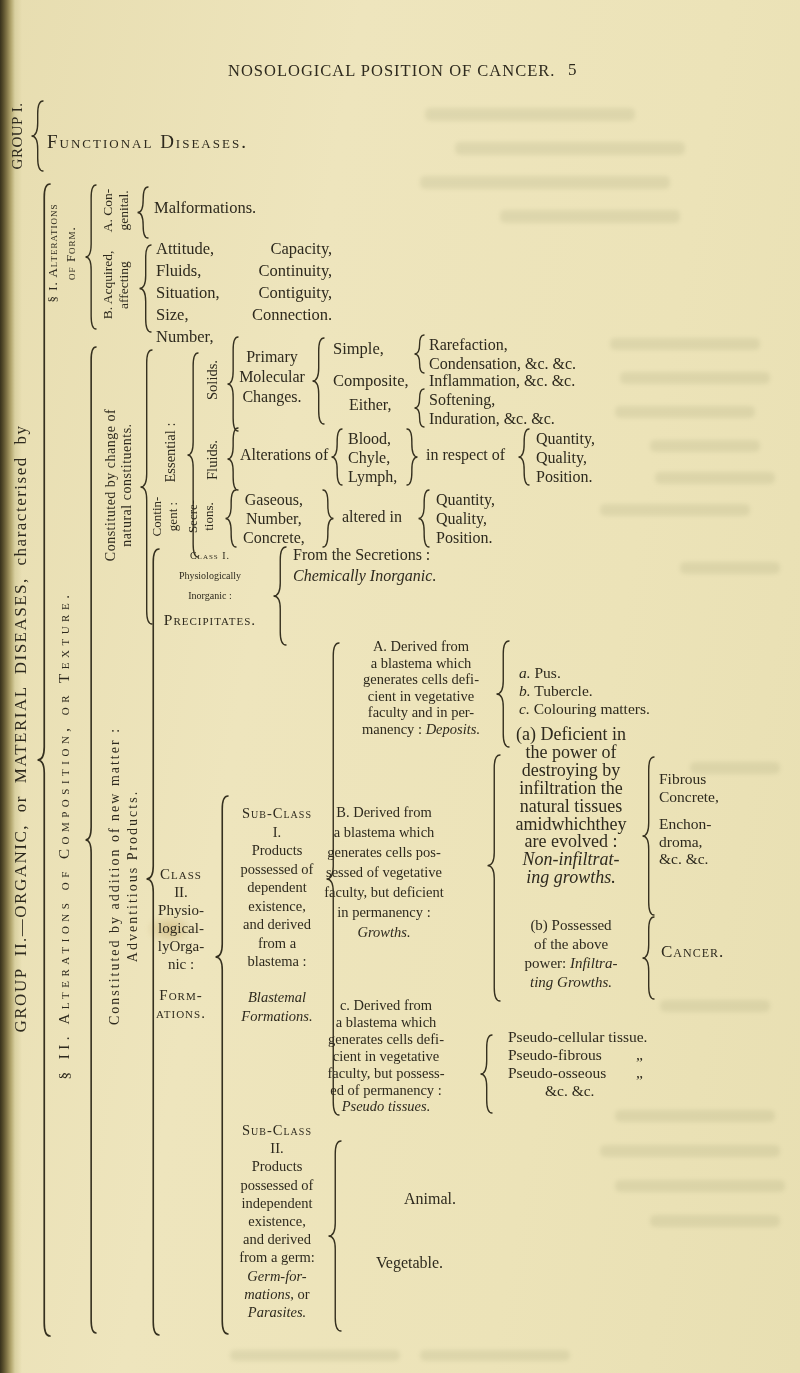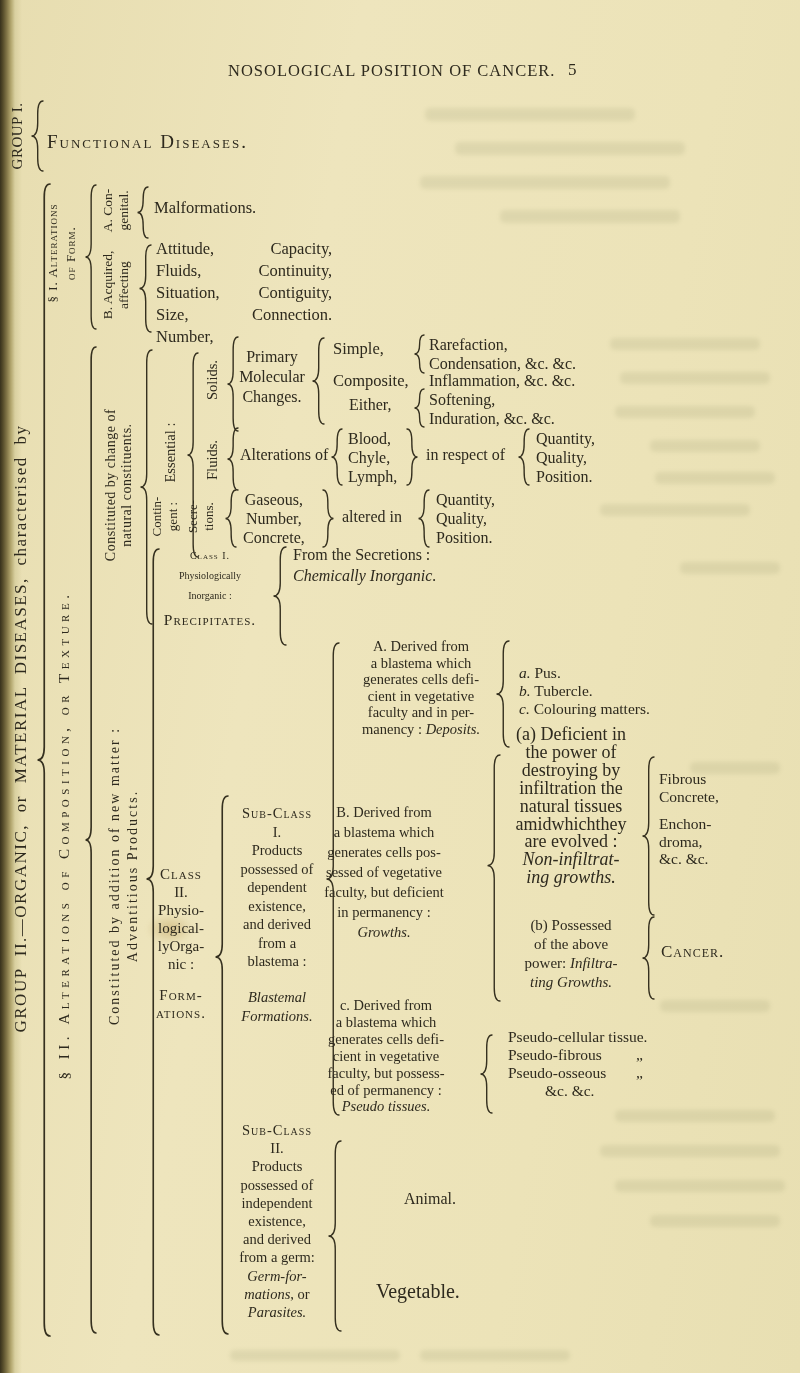--- a/index.html
+++ b/index.html
@@ -425,14 +425,14 @@
     <div class="it">Germ-for-</div>
     <div><span class="it">mations</span><span>, or</span></div>
     <div class="it">Parasites.</div>
   </div>
   <i class="br" style="left: 327px; top: 1140px; width: 15px; height: 192px;">
       <svg width="15" height="192" viewBox="0 0 15 192">
         <path d="M14,1 Q8.25,1 8.25,14 L8.25,83.0 Q8.25,96.0 1.5,96.0 Q8.25,96.0 8.25,109.0 L8.25,178 Q8.25,191 14,191" fill="none" stroke="#35301f" stroke-width="1.4" stroke-linecap="round"></path>
       </svg>
     </i>
   <div class="t" style="left:404px;top:1190px;font-size:16px">Animal.</div>
-  <div class="t" style="left:376px;top:1280px;font-size:20px">Vegetable.</div>
+  <div class="t" style="left:376px;top:1254px;font-size:16px">Vegetable.</div>
 </div>
 
 </body></html>

